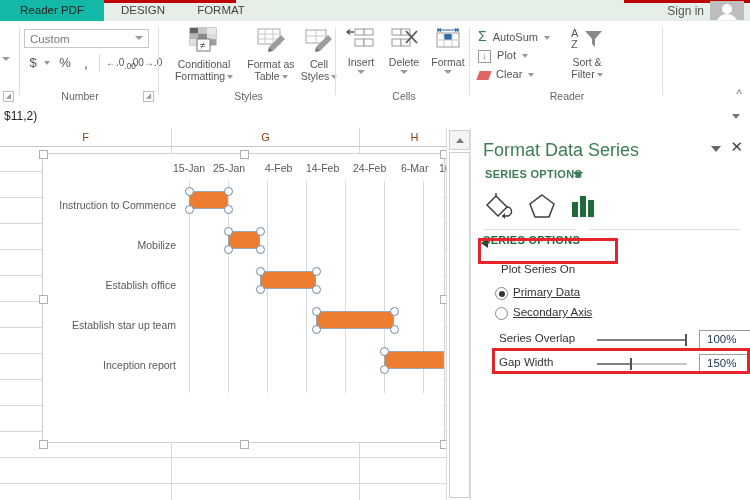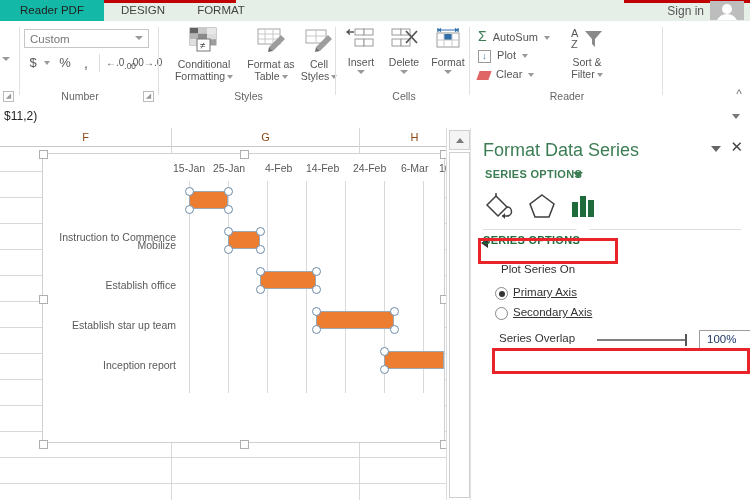--- a/index.html
+++ b/index.html
@@ -371,21 +371,21 @@
       <div class="datelabel" style="left:396px;">16-Mar</div>
 
       <div class="plotgrid" style="left:146px;"></div>
       <div class="plotgrid" style="left:185px;"></div>
       <div class="plotgrid" style="left:224px;"></div>
       <div class="plotgrid" style="left:263px;"></div>
       <div class="plotgrid" style="left:302px;"></div>
       <div class="plotgrid" style="left:341px;"></div>
       <div class="plotgrid" style="left:380px;"></div>
 
-      <div class="catlabel" style="top:45px;width:128px;left:5px;margin-top:32px;">Instruction to Commence</div>
+      <div class="catlabel" style="top:45px;width:128px;left:5px;">Instruction to Commence</div>
       <div class="catlabel" style="top:85px;width:128px;left:5px;">Mobilize</div>
       <div class="catlabel" style="top:125px;width:128px;left:5px;">Establish office</div>
       <div class="catlabel" style="top:165px;width:128px;left:5px;">Establish star up team</div>
       <div class="catlabel" style="top:205px;width:128px;left:5px;">Inception report</div>
 
       <div class="bar" style="left:146px;top:37px;width:39px;height:18px;"></div>
       <div class="bar" style="left:185px;top:77px;width:32px;height:18px;"></div>
       <div class="bar" style="left:217px;top:117px;width:56px;height:18px;"></div>
       <div class="bar" style="left:273px;top:157px;width:78px;height:18px;"></div>
       <div class="bar" style="left:341px;top:197px;width:60px;height:18px;"></div>
@@ -463,35 +463,46 @@
   <div id="pi-indicator"></div>
   <div id="pane-divider"></div>
 
   <div id="so-tri"></div>
   <div id="so-row">SERIES OPTIONS</div>
 
   <div id="plotlabel">Plot Series On</div>
 
   <div class="radiorow" id="r-primary">
     <span class="radio sel"></span>
-    <span class="ul">Primary Axis</span>
+    <span class="ul">Primary Data</span>
   </div>
   <div class="radiorow" id="r-secondary">
     <span class="radio"></span>
     <span class="ul">Secondary Axis</span>
   </div>
 
   <div class="optrow" id="row-overlap" style="width:250px;text-align:right;">
     <span class="name">Series Overlap</span>
     <span class="slider" style="left:98px;">
       <span class="fill" style="width:90px;"></span>
       <span class="knob" style="left:88px;"></span>
     </span>
     <span class="spin" style="left:200px;top:0;">
       <span class="val">100%</span>
 
     </span>
   </div>
 
+  <div class="optrow" id="row-gap" style="width:250px;">
+    <span class="name">Gap Width</span>
+    <span class="slider" style="left:98px;">
+      <span class="fill" style="width:33px;"></span>
+      <span class="knob" style="left:33px;"></span>
+    </span>
+    <span class="spin" style="left:200px;top:0;">
+      <span class="val">150%</span>
+
+    </span>
+  </div>
 </div>
 
 <div class="redbox" id="redbox-series"></div>
 <div class="redbox" id="redbox-gap"></div>
 
 </body></html>

